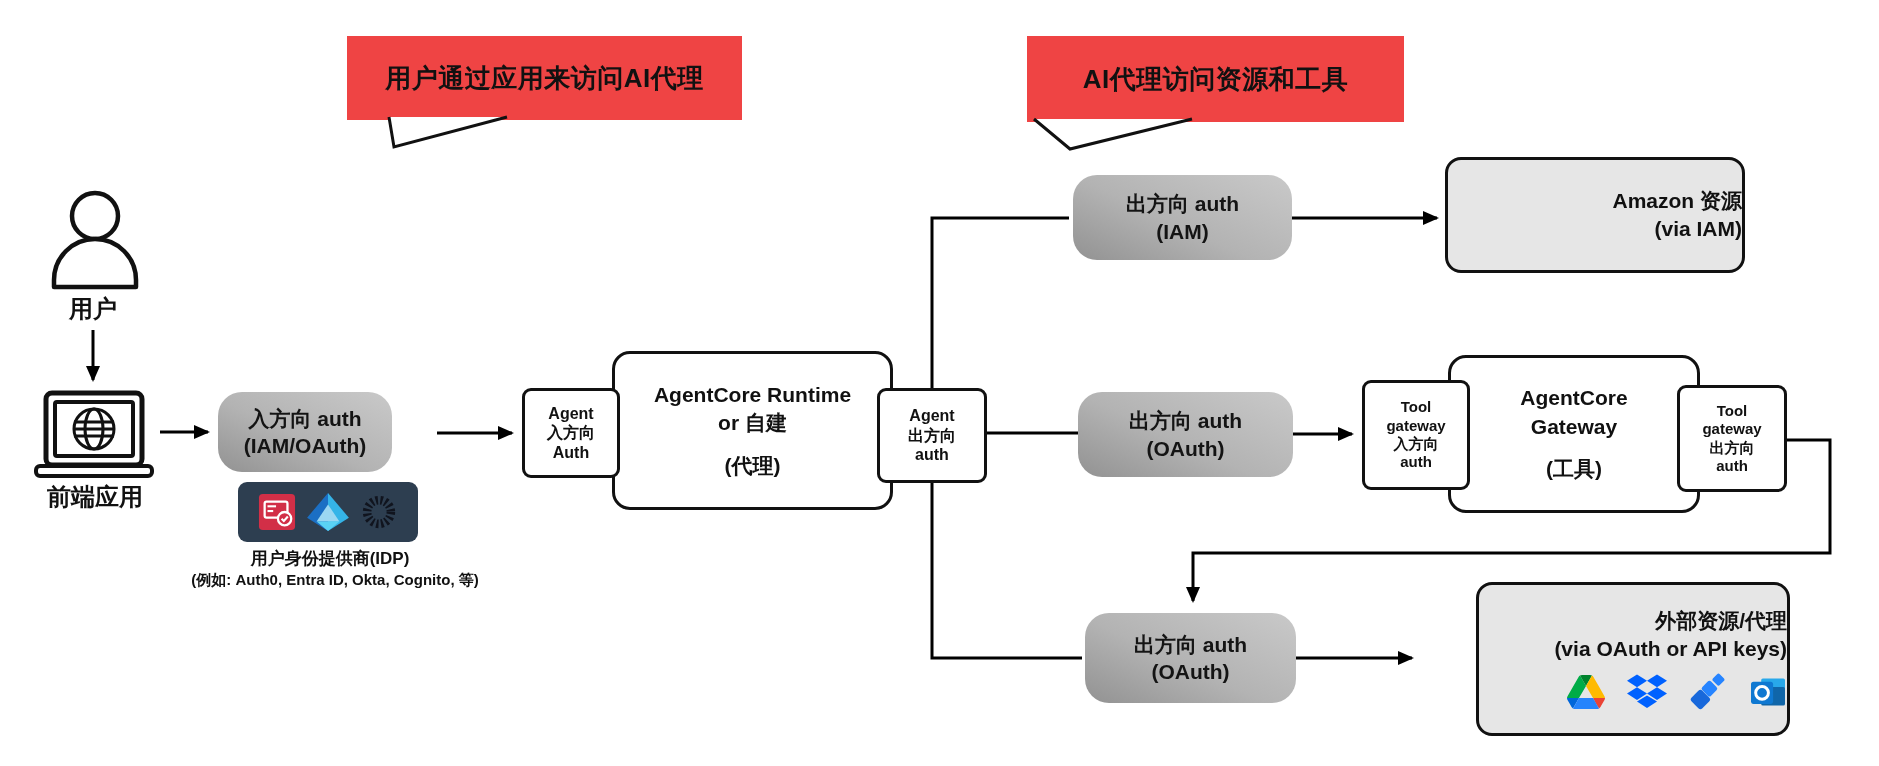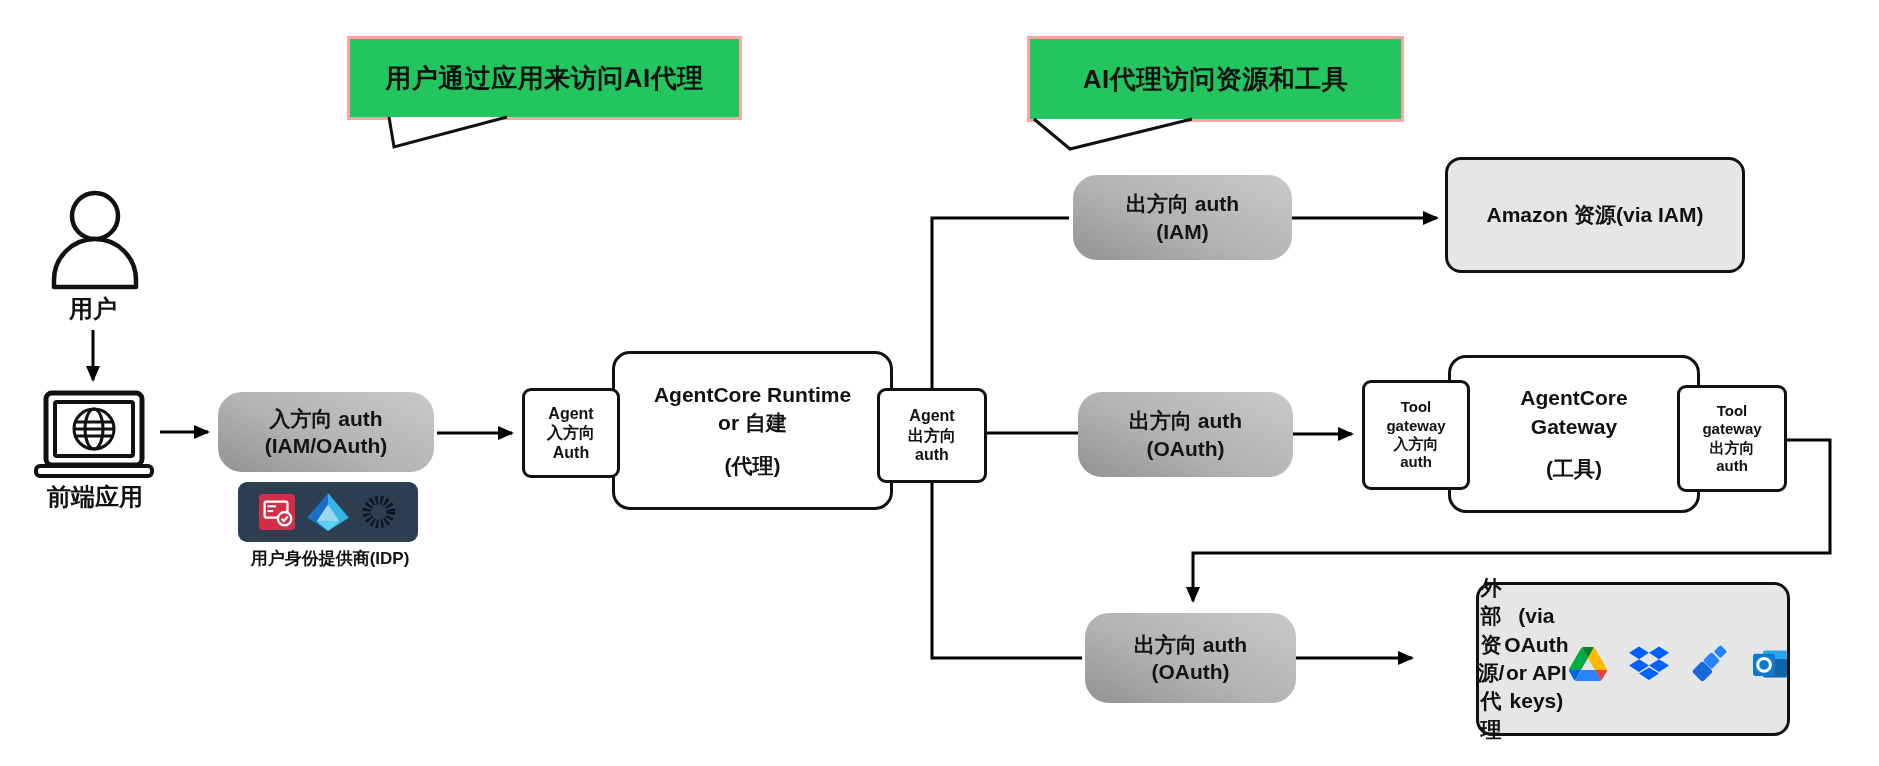--- a/index.html
+++ b/index.html
@@ -6,21 +6,21 @@
   .canvas{
     position:relative;width:1879px;height:766px;background:#ffffff;overflow:hidden;
     font-family:"Liberation Sans","DejaVu Sans",sans-serif;color:#111;
   }
   .abs{position:absolute;box-sizing:border-box;}
   svg{display:block;}
   
   #wires{position:absolute;left:0;top:0;z-index:1;}
   
   .bubble{
-    background:#22c55e;border:3px solid #fca5a5;display:flex;align-items:center;justify-content:center;
+    background:#ef4444;border:3px solid #ef4444;display:flex;align-items:center;justify-content:center;
     font-size:26px;font-weight:700;z-index:2;letter-spacing:0.5px;
   }
   .tail{position:absolute;z-index:3;}
   
   .box-gray{
     background:linear-gradient(205deg,#c9c9c9 0%,#b3b3b3 55%,#929292 100%);
     border-radius:24px;display:flex;flex-direction:column;align-items:center;justify-content:center;
     font-size:21px;font-weight:700;line-height:1.3;z-index:2;text-align:center;color:#141414;
   }
   
@@ -30,22 +30,22 @@
     text-align:right;z-index:2;
   }
   
   .box-white-sm{
     background:#fff;border:3px solid #111;border-radius:9px;display:flex;flex-direction:column;
     align-items:center;justify-content:center;font-size:16px;font-weight:700;line-height:1.22;
     text-align:center;z-index:4;
   }
   
   .box-light{
-    background:#e6e6e6;border:3px solid #111;border-radius:16px;display:flex;flex-direction:row;
-    align-items:center;justify-content:center;font-size:21px;font-weight:700;line-height:1.35;
+    background:#e6e6e6;border:3px solid #111;border-radius:16px;display:flex;flex-direction:column;
+    align-items:flex-end;justify-content:center;font-size:21px;font-weight:700;line-height:1.35;
     text-align:center;z-index:2;
   }
   .lbl{font-weight:700;text-align:center;z-index:2;}
   .idp-panel{
     background:#2d3e50;border-radius:9px;display:flex;align-items:center;justify-content:center;
     gap:11px;z-index:2;
   }
   .icon-row{display:flex;align-items:center;justify-content:center;gap:22px;margin-top:10px;}
   .gap-line{height:14px;}
 </style>
@@ -113,21 +113,21 @@
       <circle cx="60" cy="39" r="20"></circle>
       <ellipse cx="60" cy="39" rx="9" ry="20"></ellipse>
       <line x1="40" y1="32" x2="80" y2="32"></line>
       <line x1="40" y1="46" x2="80" y2="46"></line>
       <line x1="41" y1="39" x2="79" y2="39"></line>
     </g>
     <rect x="2" y="76" width="116" height="10" rx="4" fill="#fff" stroke="#111" stroke-width="4"></rect>
   </svg>
   <div class="lbl abs" style="left:20px;top:481px;width:150px;font-size:24px;">前端应用</div>
 
-  <div class="box-gray abs" style="left:218px;top:392px;width:216px;height:80px;">
+  <div class="box-gray abs" style="left:218px;top:392px;width:174px;height:80px;">
     <span>入方向 auth</span>
     <span>(IAM/OAuth)</span>
   </div>
 
   <div class="idp-panel abs" style="left:238px;top:482px;width:180px;height:60px;">
 
     <svg width="38" height="38" viewBox="0 0 40 40">
       <rect x="1" y="1" width="38" height="38" rx="4" fill="#d22f47"></rect>
       <rect x="7" y="9" width="24" height="17" rx="2" fill="none" stroke="#fff" stroke-width="2.4"></rect>
       <line x1="10" y1="14" x2="19" y2="14" stroke="#fff" stroke-width="2.2"></line>
@@ -141,20 +141,21 @@
       <polygon points="22,0 44,26 22,40" fill="#35b4e8"></polygon>
       <polygon points="22,12 34,30 10,30" fill="#9bd7f2"></polygon>
       <polygon points="10,30 34,30 22,40" fill="#5ad2f4"></polygon>
     </svg>
 
     <svg width="38" height="38" viewBox="0 0 40 40">
       <circle cx="20" cy="20" r="12.5" fill="none" stroke="#10141e" stroke-width="9" stroke-dasharray="2.4 2.6"></circle>
     </svg>
   </div>
   <div class="lbl abs" style="left:150px;top:547px;width:360px;font-size:17px;">用户身份提供商(IDP)</div>
+  <div class="lbl abs" style="left:125px;top:571px;width:420px;font-size:15px;">(例如: Auth0, Entra ID, Okta, Cognito, 等)</div>
 
   <div class="box-white-lg abs" style="left:612px;top:351px;width:281px;height:159px;">
     <span>AgentCore Runtime</span>
     <span>or 自建</span>
     <div class="gap-line"></div>
     <span>(代理)</span>
   </div>
 
   <div class="box-white-sm abs" style="left:522px;top:388px;width:98px;height:90px;">
     <span>Agent</span>

